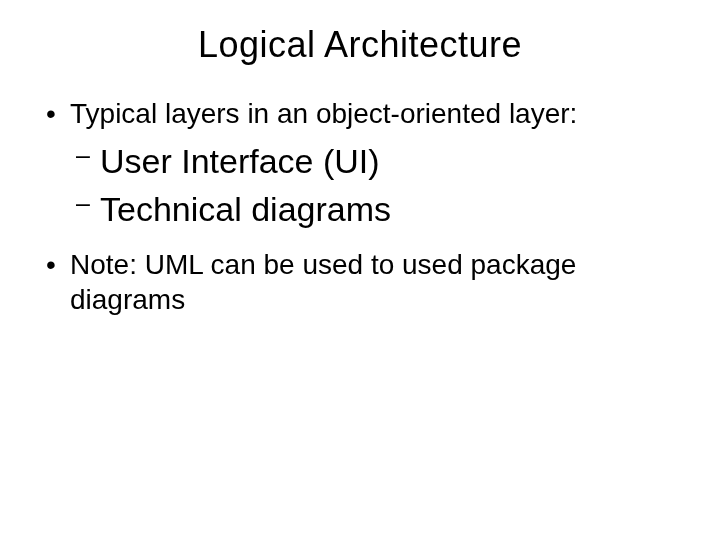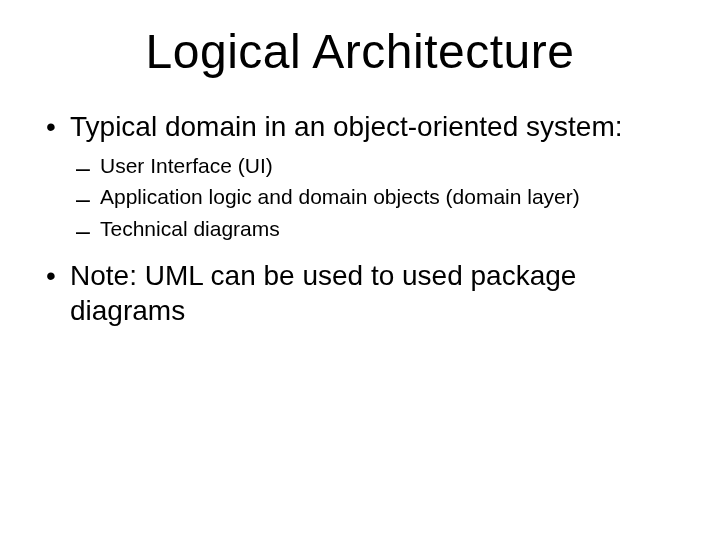--- a/index.html
+++ b/index.html
@@ -12,21 +12,21 @@
       color: #000000;
     }
     .slide {
       width: 720px;
       height: 540px;
       box-sizing: border-box;
       padding: 24px 40px 0 40px;
     }
     .title {
       text-align: center;
-      font-size: 48px;
+      font-size: 36px;
       font-weight: 400;
       margin: 0 0 30px 0;
       letter-spacing: 0.5px;
     }
     ul.level1 {
       list-style: none;
       padding: 0;
       margin: 0;
     }
     ul.level1 > li {
@@ -44,46 +44,43 @@
       font-size: 28px;
     }
     ul.level2 {
       list-style: none;
       padding: 0;
       margin: 8px 0 16px 0;
     }
     ul.level2 > li {
       position: relative;
       padding-left: 30px;
-      font-size: 21px;
+      font-size: 34px;
       line-height: 1.3;
       margin-bottom: 4px;
     }
     ul.level2 > li::before {
       content: "–";
       position: absolute;
       left: 6px;
       top: 0;
       font-size: 25px;
     }
   </style>
 </head>
 <body>
 
 <div class="slide">
   <h1 class="title">Logical Architecture</h1>
   <ul class="level1">
     <li>
-      <span>Typical domain in an object-oriented system:</span>
+      <span>Typical layers in an object-oriented layer:</span>
       <ul class="level2">
         <li>
           <span>User Interface (UI)</span>
-        </li>
-        <li>
-          <span>Application logic and domain objects (domain layer)</span>
         </li>
         <li>
           <span>Technical diagrams</span>
         </li>
       </ul>
     </li>
     <li>
       <span>Note: UML can be used to used package diagrams</span>
     </li>
   </ul>

